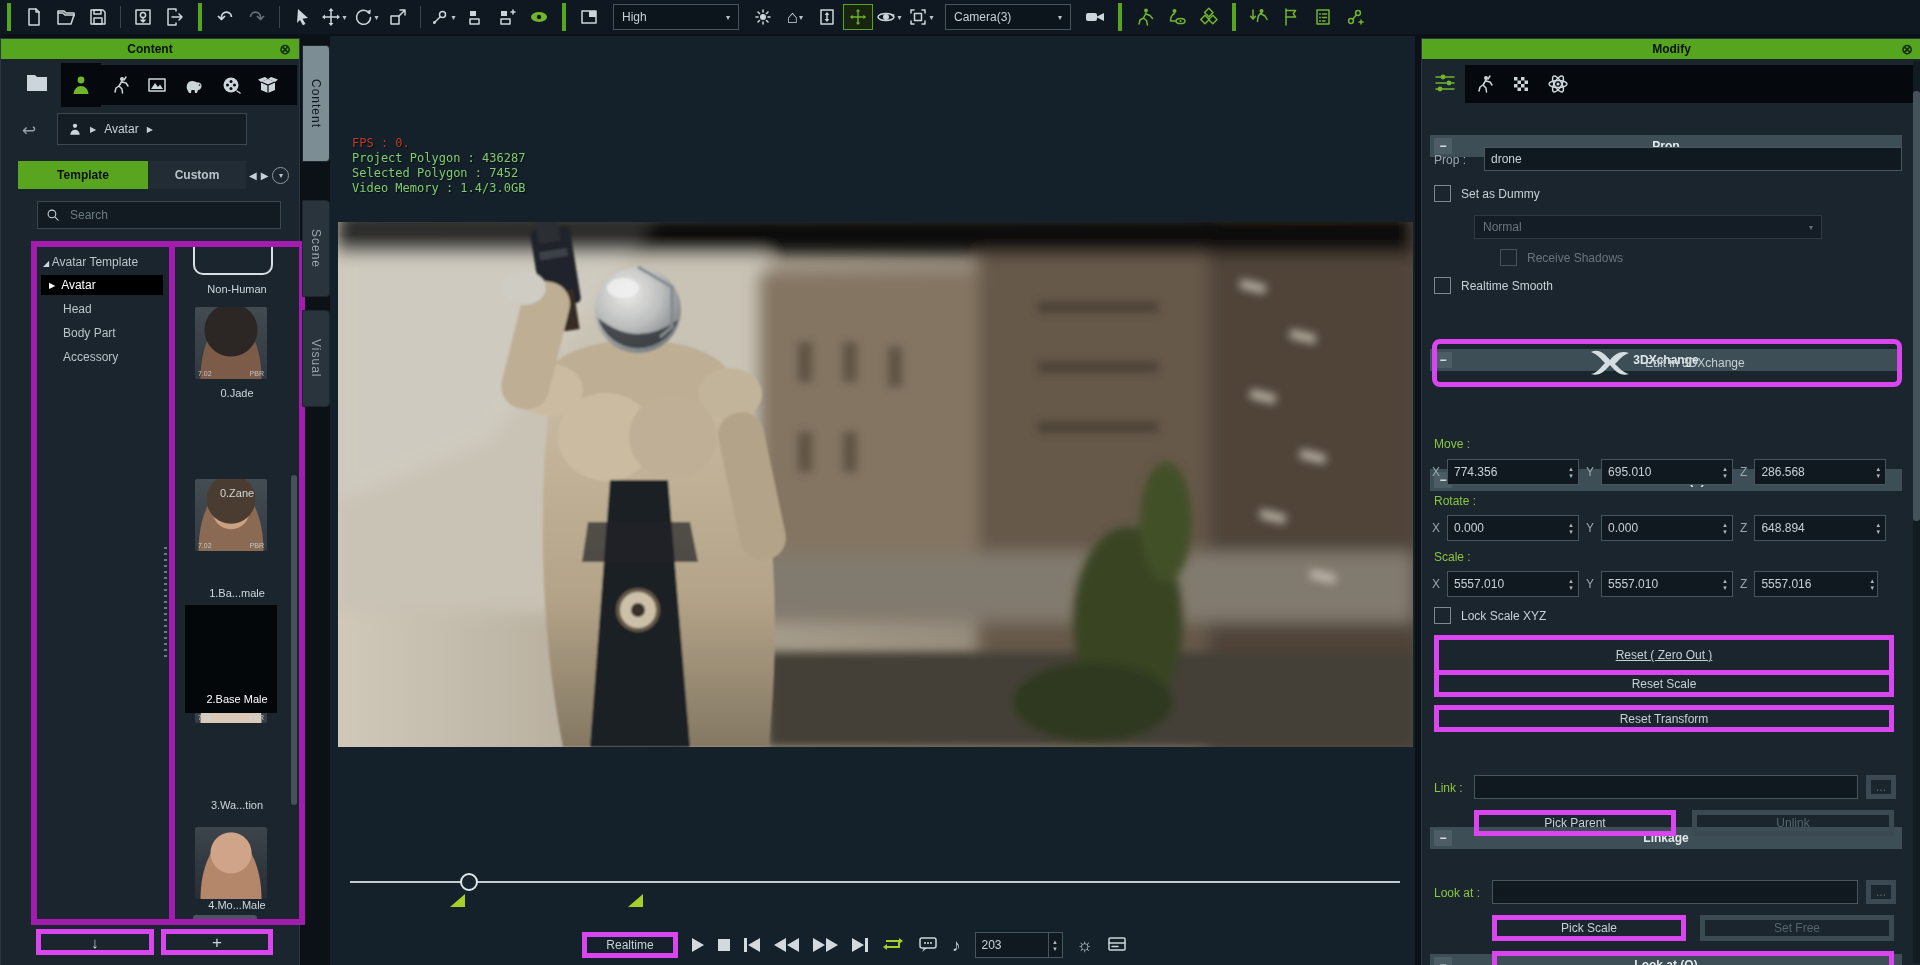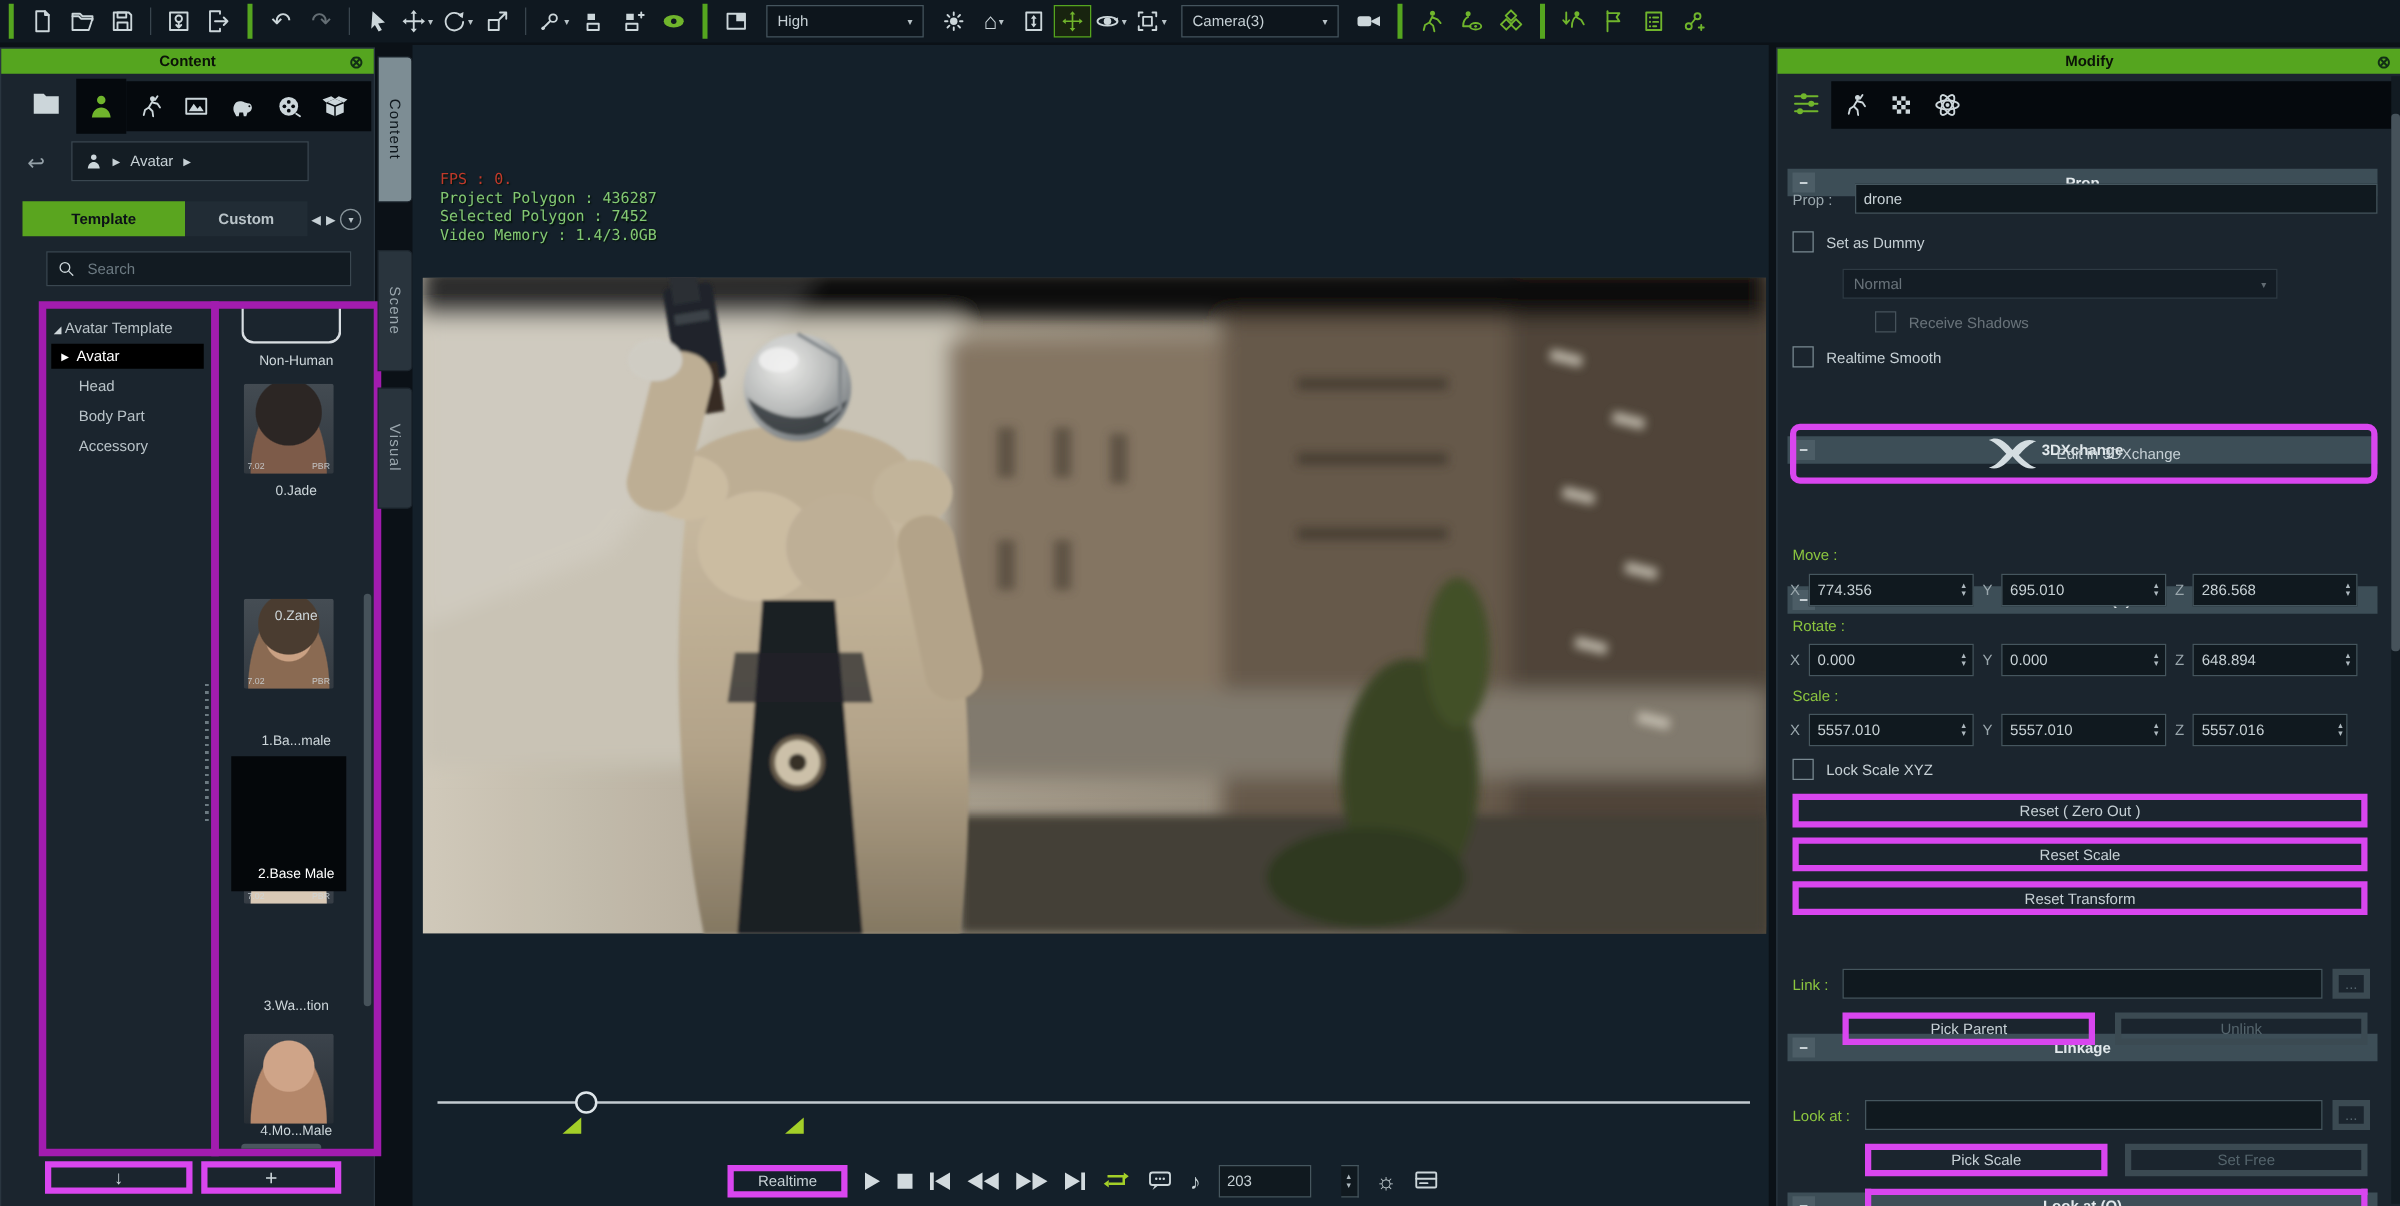--- a/index.html
+++ b/index.html
@@ -579,21 +579,21 @@
           <path fill="#a3cf28" d="M17 3l4 3-4 3zM5 9l-4 3 4 3z"></path>
         </svg></div>
     <div><svg width="20" height="18" viewBox="0 0 20 18">
           <rect class="ic" x="2" y="3" width="16" height="10" rx="2"></rect>
           <path class="icf" d="M6 13l-2 4 5-4z"></path>
           <circle class="icf" cx="7" cy="8" r="1"></circle>
           <circle class="icf" cx="10" cy="8" r="1"></circle>
           <circle class="icf" cx="13" cy="8" r="1"></circle>
         </svg></div>
     <div><span class="glyph" style="font-size:17px;">♪</span></div>
-    <div style="display:flex;align-items:center;gap:24px;">
+    <div style="display:flex;align-items:center;">
       <input class="fld" style="width: 74px; height: 26px;" value="203">
       <div class="spin" style="border:1px solid #45565e;border-left:none;height:26px;box-sizing:border-box;background:#10191f;">
         <span>▴</span>
           <span>▾</span>
       </div>
     </div>
     <div><span class="glyph" style="font-size:18px;">☼</span></div>
     <div><svg width="20" height="16" viewBox="0 0 20 16">
           <rect class="ic" x="2" y="2" width="16" height="12" rx="1"></rect>
           <path class="ic" d="M2 7h16M5 10.5h6"></path>
@@ -765,21 +765,21 @@
           <span>▾</span>
         </div>
       </div>
   </div>
 
   <div class="abs chk" style="left:12px;top:568px;">
     <span class="box"></span>
       <span>Lock Scale XYZ</span>
   </div>
 
-  <div class="abs btn" style="left:12px;top:596px;width:460px;height:27px;">
+  <div class="abs btn" style="left:12px;top:596px;width:460px;height:40px;text-decoration:underline;">
       <span>Reset ( Zero Out )</span>
     </div>
   <div class="abs btn" style="left:12px;top:631px;width:460px;height:27px;">
       <span>Reset Scale</span>
     </div>
   <div class="abs btn" style="left:12px;top:666px;width:460px;height:27px;">
       <span>Reset Transform</span>
     </div>
 
   <div class="abs shdr" style="left:8px;top:702px;width:472px;">

